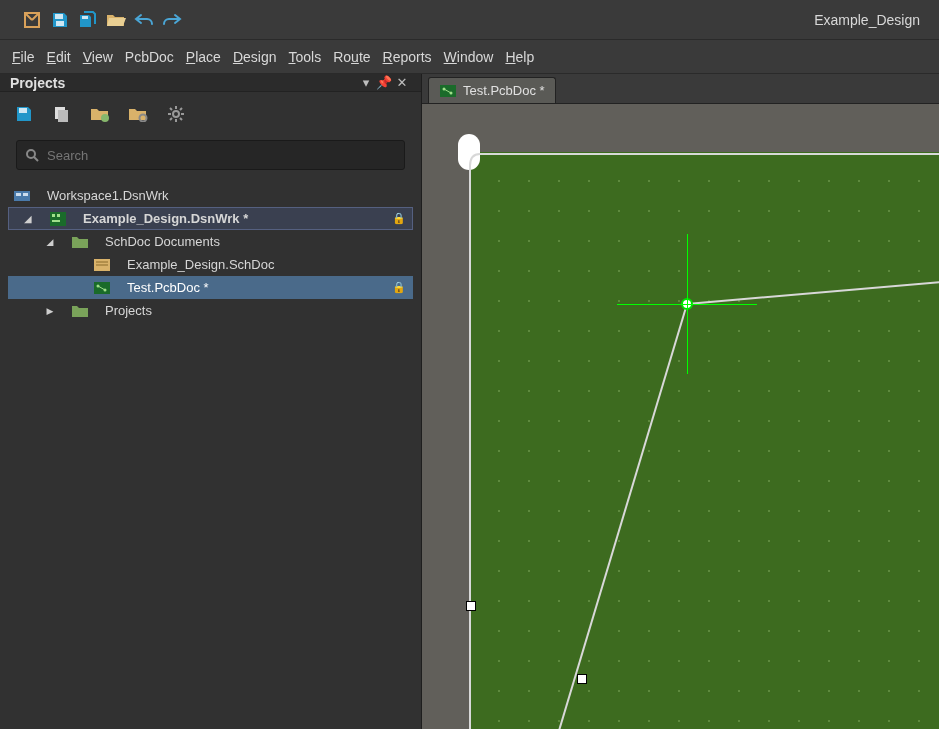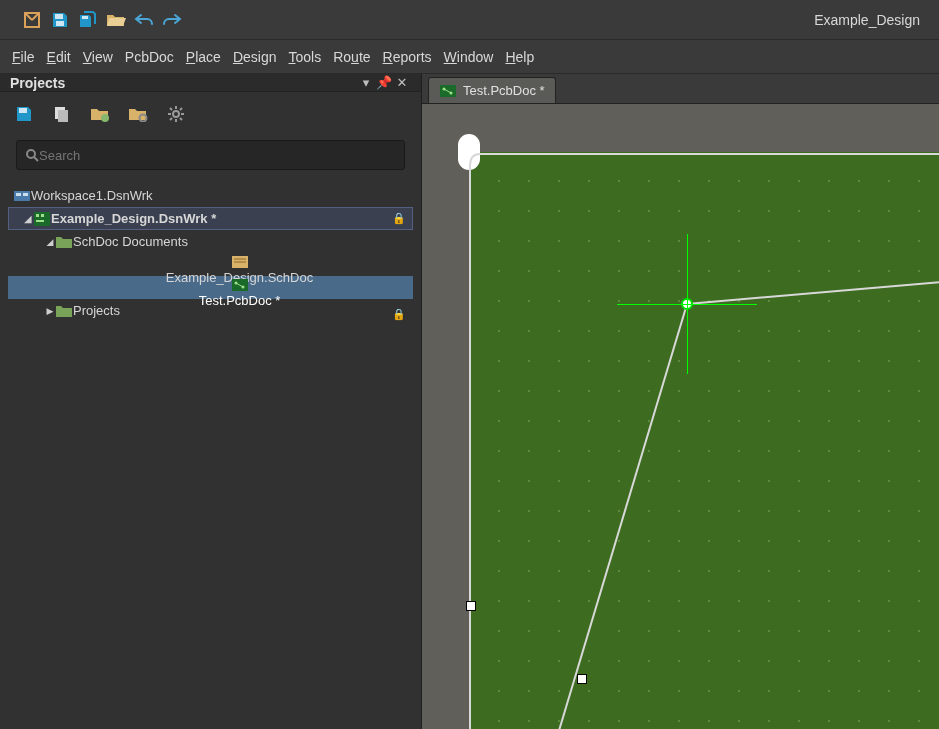--- a/index.html
+++ b/index.html
@@ -96,20 +96,21 @@
   }
   .search {
     width: 100%;
     background: #262626;
     border: 1px solid #1a1a1a;
     border-radius: 3px;
     height: 30px;
     display: flex;
     align-items: center;
     padding: 0 8px;
+    gap: 8px;
   }
   .search input {
     flex: 1;
     background: transparent;
     border: none;
     outline: none;
     color: #ccc;
     font-size: 13px;
   }
   .search svg { flex-shrink: 0; }
@@ -119,26 +120,26 @@
     font-size: 13px;
     color: #d6d6d6;
     user-select: none;
   }
   .tree-row {
     display: flex;
     align-items: center;
     height: 23px;
     padding-left: 4px;
     cursor: pointer;
-    gap: 0;
+    gap: 16px;
     border:1px solid transparent;
   }
   .tree-row.level1 { padding-left: 14px; }
   .tree-row.level2 { padding-left: 36px; }
-  .tree-row.level3 { padding-left: 58px; flex-direction: column; }
+  .tree-row.level3 { padding-left: 58px; }
   .tree-row.selected-prj {
     background: #3a4050;
     border: 1px solid #556080;
     font-weight: bold;
   }
   .tree-row.selected-doc {
     background: #4a6a8a;
     color: #fff;
   }
   .tree-row .lock {

